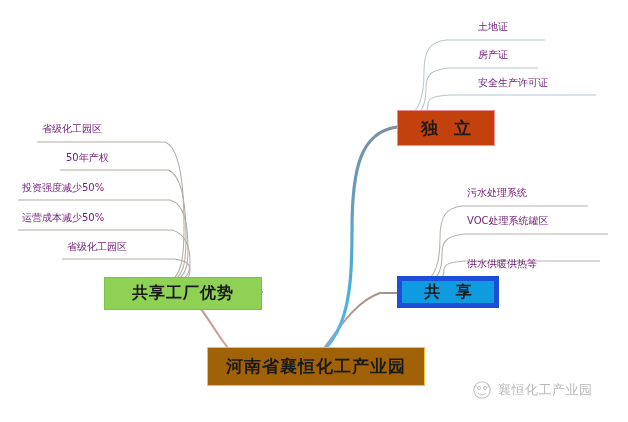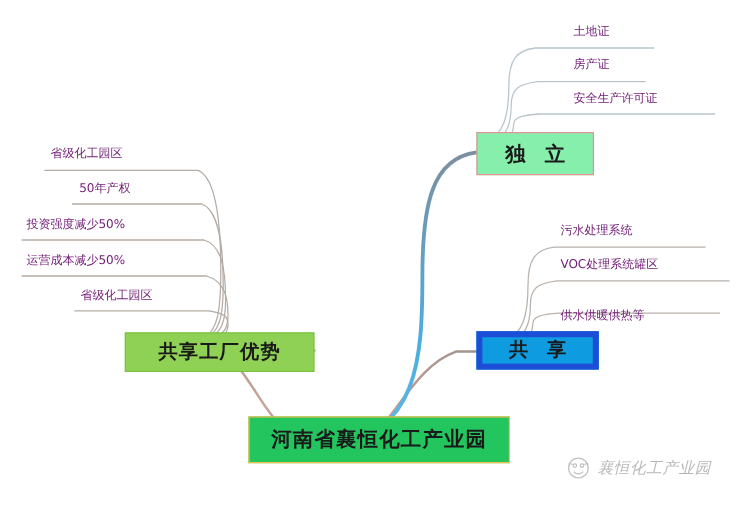--- a/index.html
+++ b/index.html
@@ -34,41 +34,41 @@
     white-space: nowrap;
     font-weight: bold;
     color: #1a1a1a;
     z-index: 5;
   }
   .node-root {
     left: 207px;
     top: 347px;
     width: 218px;
     height: 39px;
-    background: #22c55e;
+    background: #a16207;
     border: 1px solid #f3bf46;
     font-size: 17px;
     letter-spacing: 1px;
   }
   .node-green {
     left: 104px;
     top: 277px;
     width: 158px;
     height: 33px;
     background: #8fd155;
     border: 1px solid #7cc144;
     font-size: 16px;
     letter-spacing: 1px;
   }
   .node-pink {
     left: 397px;
     top: 110px;
     width: 98px;
     height: 36px;
-    background: #86efac;
+    background: #c2410c;
     border: 1px solid #e8909a;
     font-size: 17px;
     letter-spacing: 5px;
     text-indent: 5px;
   }
   .node-blue {
     left: 397px;
     top: 276px;
     width: 102px;
     height: 32px;
@@ -94,21 +94,20 @@
   
   .watermark {
     position: absolute;
     left: 472px;
     top: 380px;
     display: flex;
     align-items: center;
     gap: 6px;
     opacity: 0.42;
     z-index: 6;
-    font-style: italic;
   }
   .wm-logo {
     width: 20px;
     height: 20px;
     position: relative;
   }
   .wm-text {
     font-size: 13px;
     color: #555;
     white-space: nowrap;

